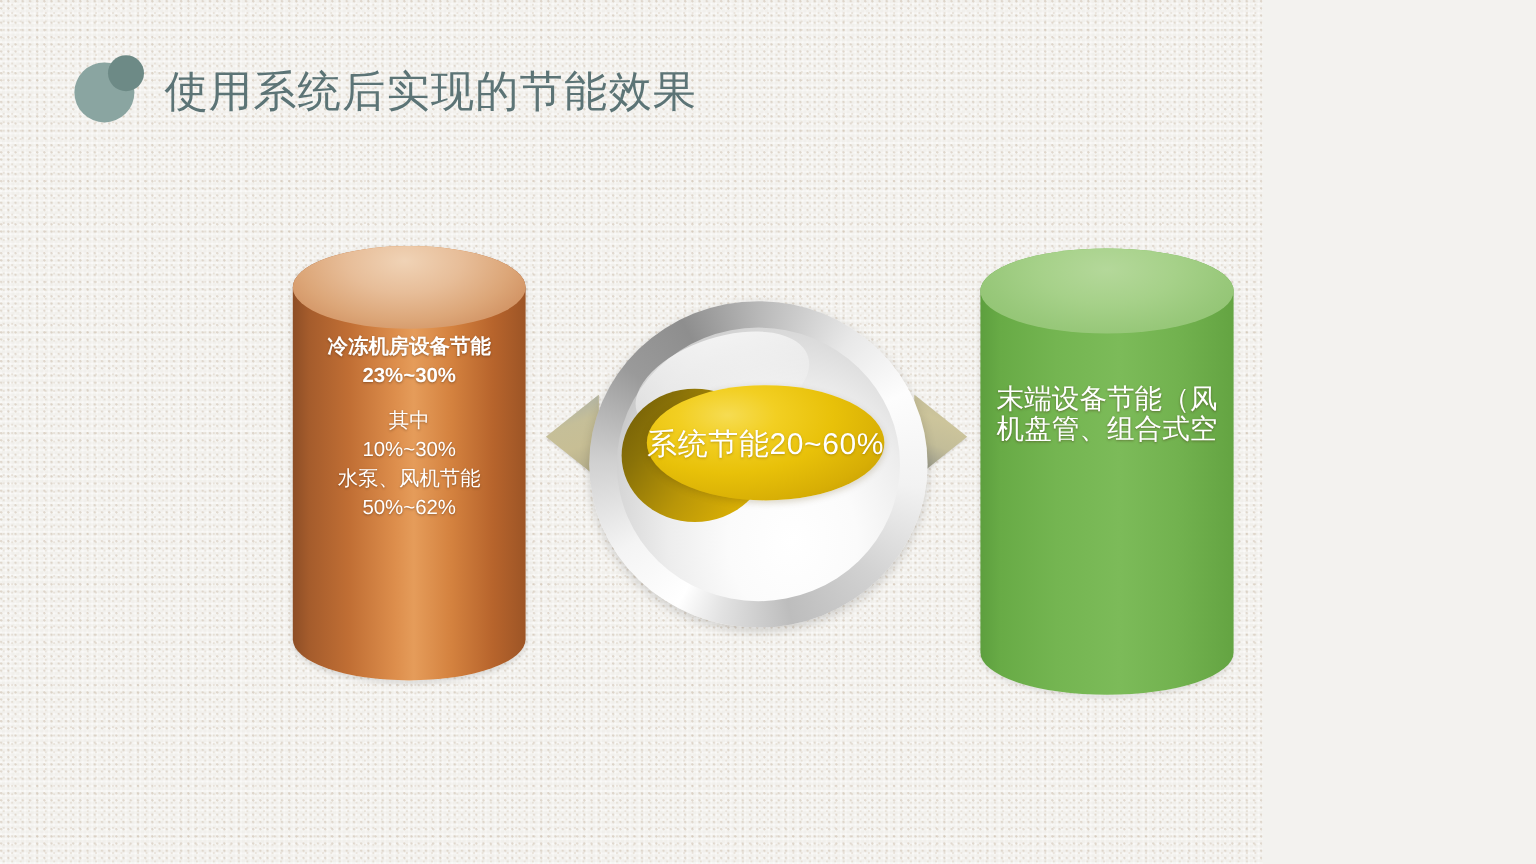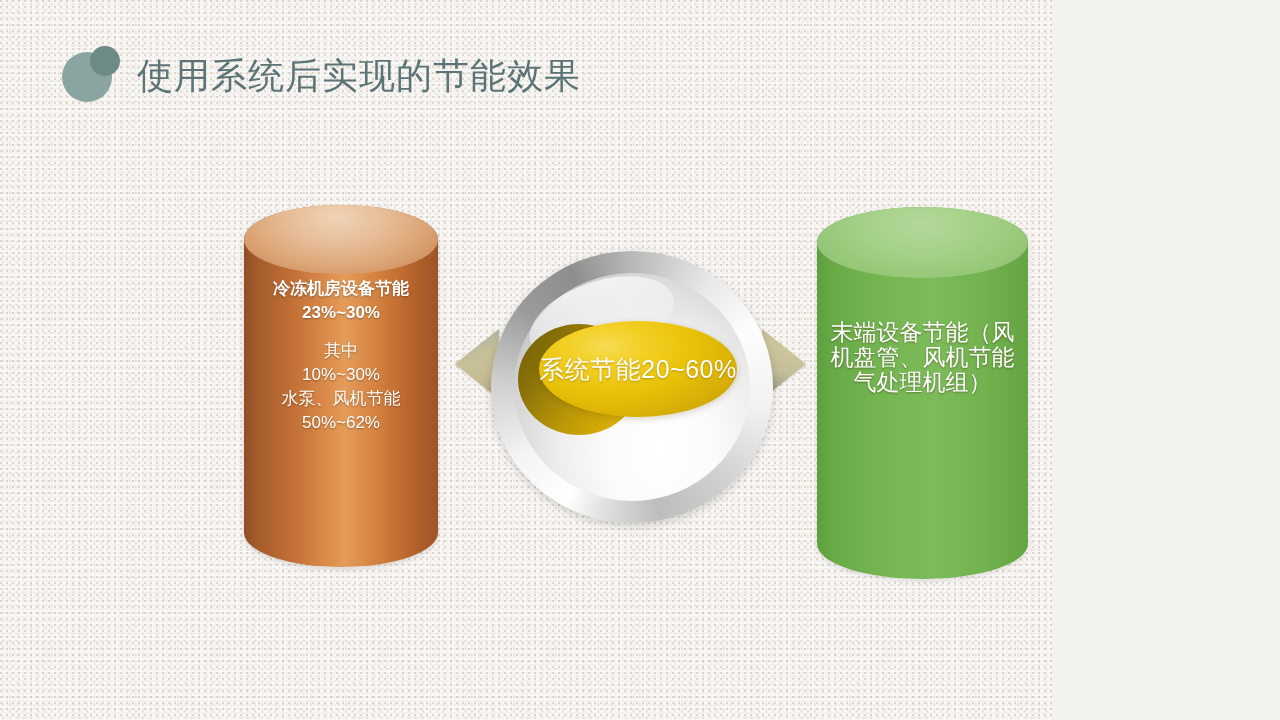--- a/index.html
+++ b/index.html
@@ -380,18 +380,17 @@
     <div id="gold-back"></div>
     <div id="gold-main"></div>
     <div id="center-label">系统节能20~60%</div>
   </div>
 
   <div id="cyl-right" class="cylinder">
     <div class="cyl-body"></div>
     <div class="cyl-top"></div>
     <div class="cyl-text">
       <span class="txt-line">末端设备节能（风</span>
-      <span class="txt-line">机盘管、风机节能</span>
-      <span class="txt-line">气处理机组）</span>
+      <span class="txt-line">机盘管、组合式空</span>
     </div>
   </div>
 
 </div>
 
 </body></html>

